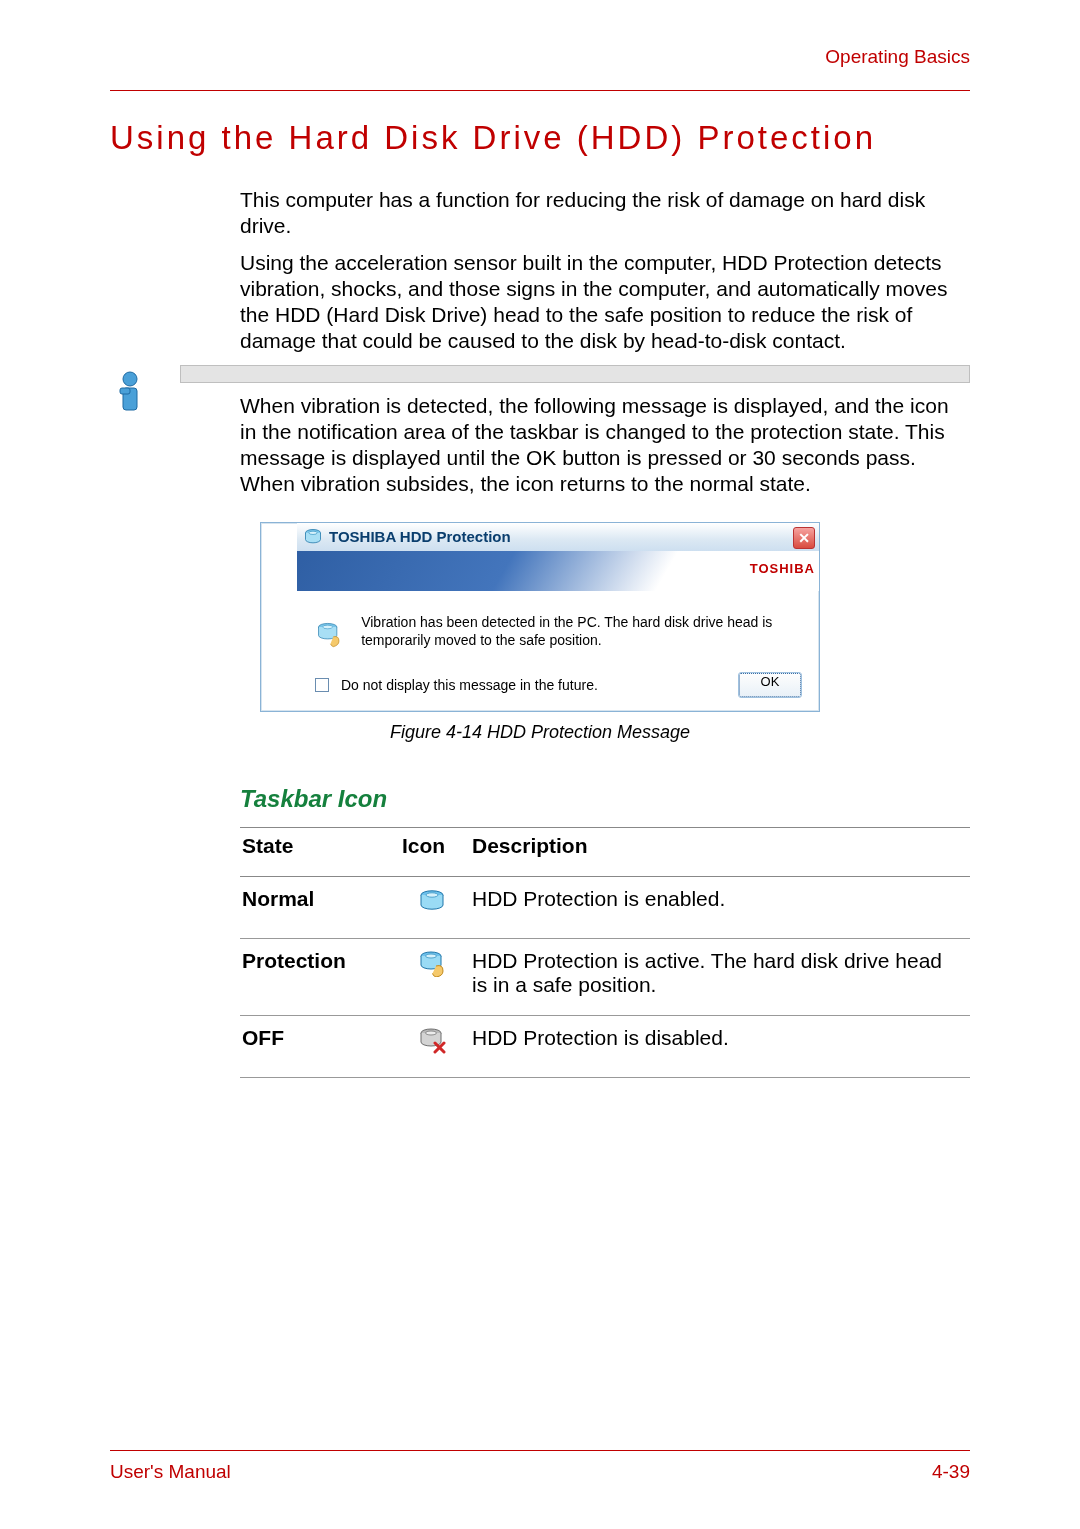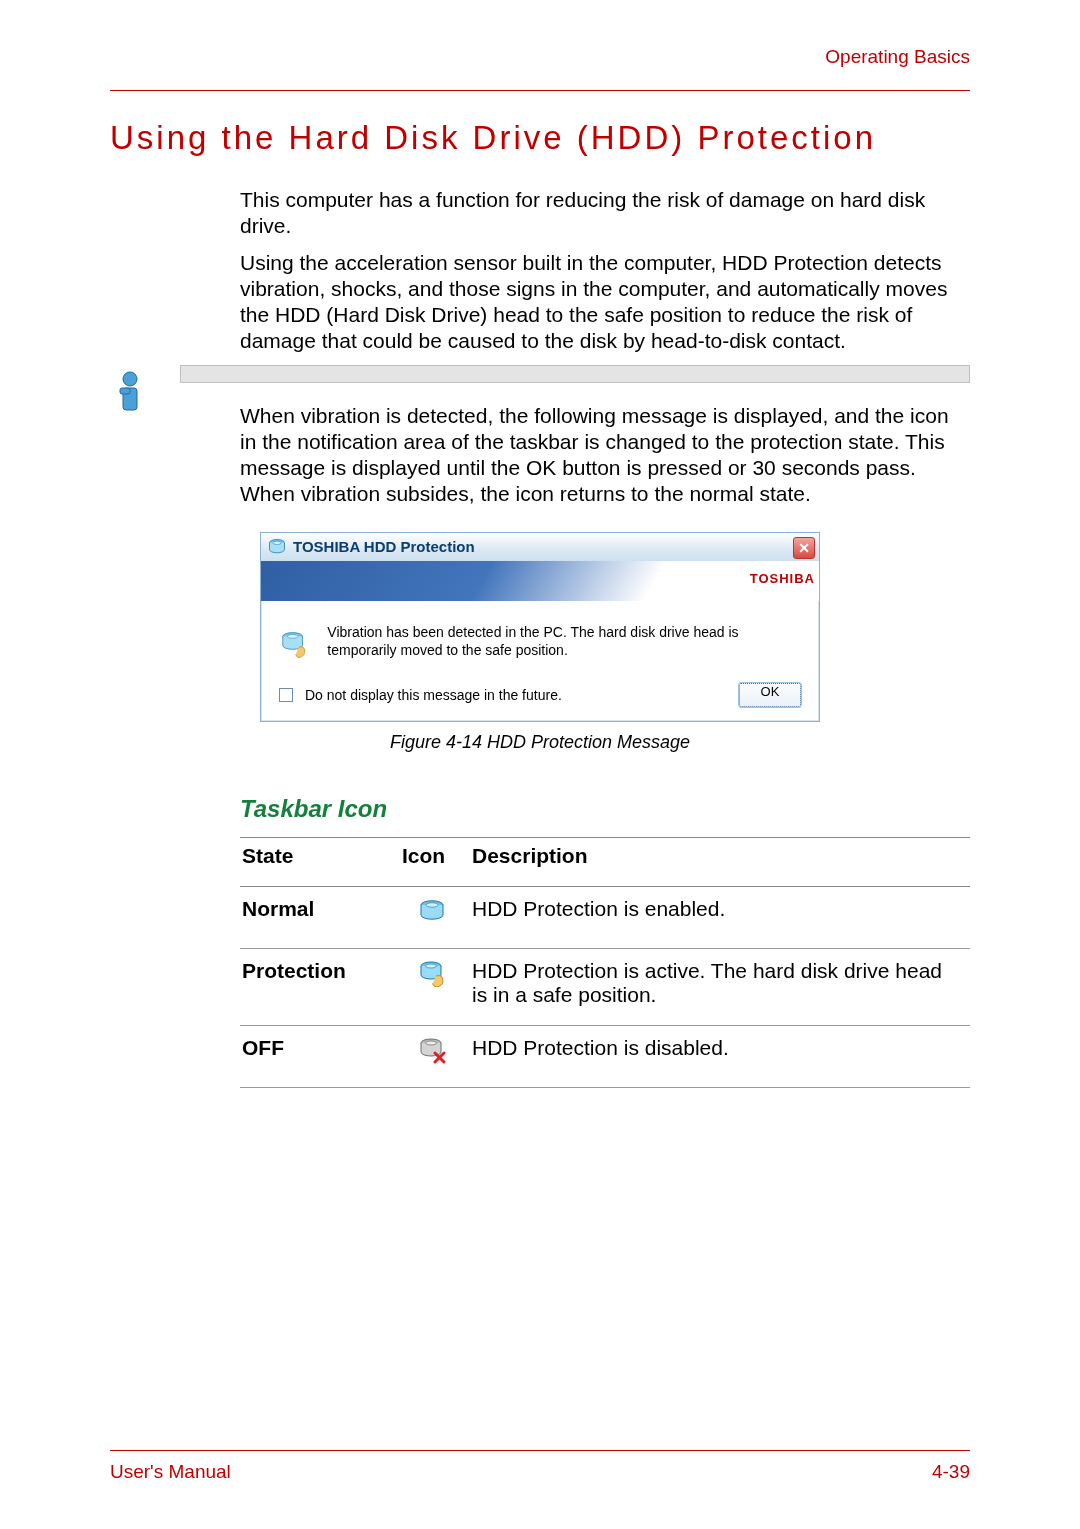--- a/index.html
+++ b/index.html
@@ -78,20 +78,21 @@
     display: flex;
     flex-direction: column;
     align-items: center;
   }
   .dialog {
     width: 560px;
     border: 1px solid #8ab3d6;
     background: #fff;
     font-size: 14px;
     box-shadow: 0 0 0 1px #d6e4ef inset;
+    padding-left: 36px;
   }
   .dialog-title {
     background: linear-gradient(#ffffff, #dbe8f3 60%, #cddff0);
     display: flex;
     align-items: center;
     padding: 4px 6px;
     position: relative;
   }
   .dialog-title-text {
     font-weight: bold;
@@ -220,21 +221,21 @@
       <svg class="note-icon-svg" viewBox="0 0 44 44">
         <circle cx="22" cy="10" r="7" fill="#4aa0d8" stroke="#1e6aa3" stroke-width="1"></circle>
         <rect x="15" y="19" width="14" height="22" rx="3" fill="#4aa0d8" stroke="#1e6aa3" stroke-width="1"></rect>
         <rect x="12" y="19" width="10" height="6" rx="2" fill="#4aa0d8" stroke="#1e6aa3" stroke-width="1"></rect>
       </svg>
     </div>
     <div class="note-box">
     </div>
   </div>
 
-  <div class="body-block" style="margin-top:20px;">
+  <div class="body-block" style="margin-top:10px;">
     <p class="para">When vibration is detected, the following message is displayed, and the icon in the notification area of the taskbar is changed to the protection state. This message is displayed until the OK button is pressed or 30 seconds pass. When vibration subsides, the icon returns to the normal state.</p>
   </div>
 
   <div class="dialog-wrap">
     <div class="dialog">
       <div class="dialog-title">
         <svg class="title-hdd-icon" viewBox="0 0 24 24">
           <ellipse cx="12" cy="7" rx="9" ry="4" fill="#78c4e8" stroke="#2a7eae"></ellipse>
           <path d="M3 7 v8 a9 4 0 0 0 18 0 v-8" fill="#a8dff5" stroke="#2a7eae"></path>
           <ellipse cx="12" cy="7" rx="5" ry="2" fill="#d6f1fb" stroke="#4fa3cd"></ellipse>

